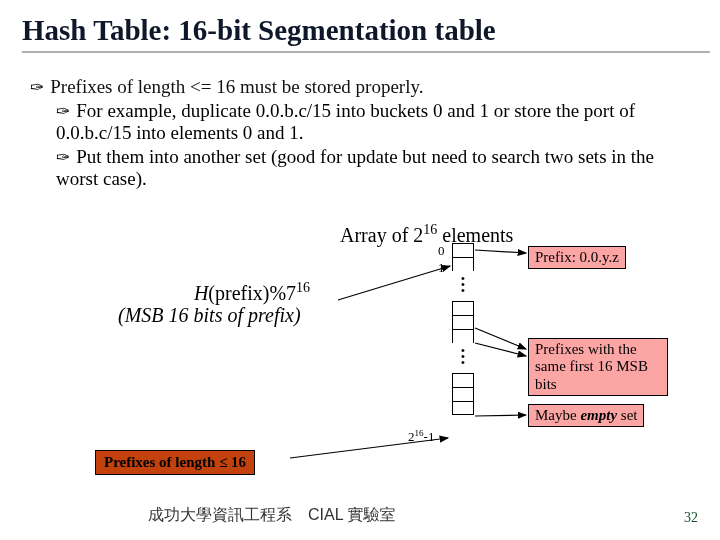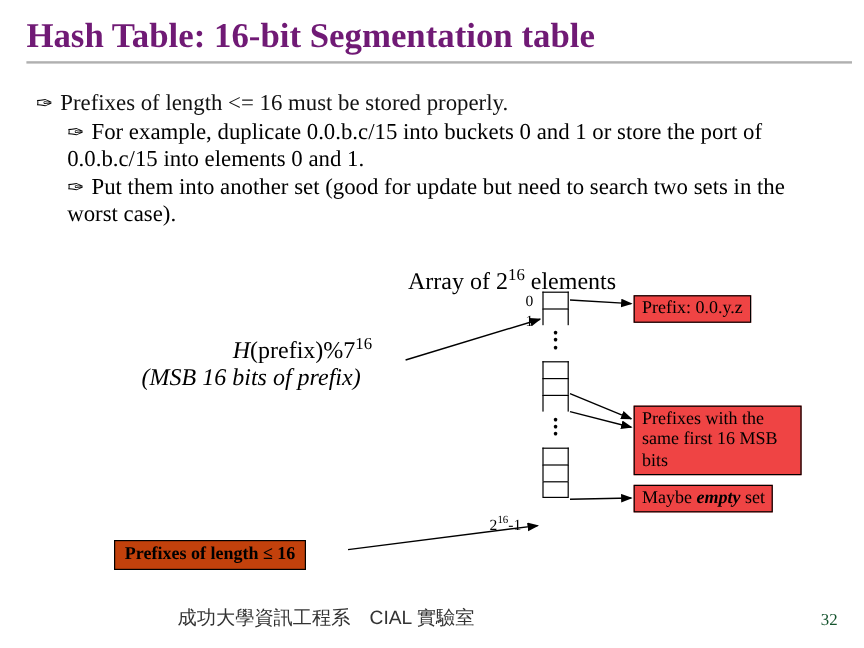--- a/index.html
+++ b/index.html
@@ -12,21 +12,21 @@
     position: relative;
     overflow: hidden;
   }
   .title {
     position: absolute;
     top: 14px;
     left: 22px;
     right: 10px;
     font-size: 29px;
     font-weight: bold;
-    color: #701a75;
+    color: #0f172a;
     border-bottom: 2px solid #b0b0b0;
     padding-bottom: 4px;
   }
   .bullet-main {
     position: absolute;
     top: 76px;
     left: 30px;
     right: 30px;
     font-size: 19px;
     color: #111;
@@ -103,21 +103,21 @@
     position: absolute;
     font-size: 13px;
     text-align: right;
   }
   .idx0 { top: 243px; left: 438px; }
   .idx1 { top: 260px; left: 438px; }
   .idxN { top: 428px; left: 408px; }
   .label-box {
     position: absolute;
     border: 1px solid #000;
-    background: #ef4444;
+    background: #fca5a5;
     padding: 2px 6px;
     font-size: 15px;
   }
   .label-prefix0 { top: 246px; left: 528px; }
   .label-same {
     top: 338px; left: 528px;
     width: 140px;
     line-height: 1.15;
   }
   .label-maybe { top: 404px; left: 528px; }

